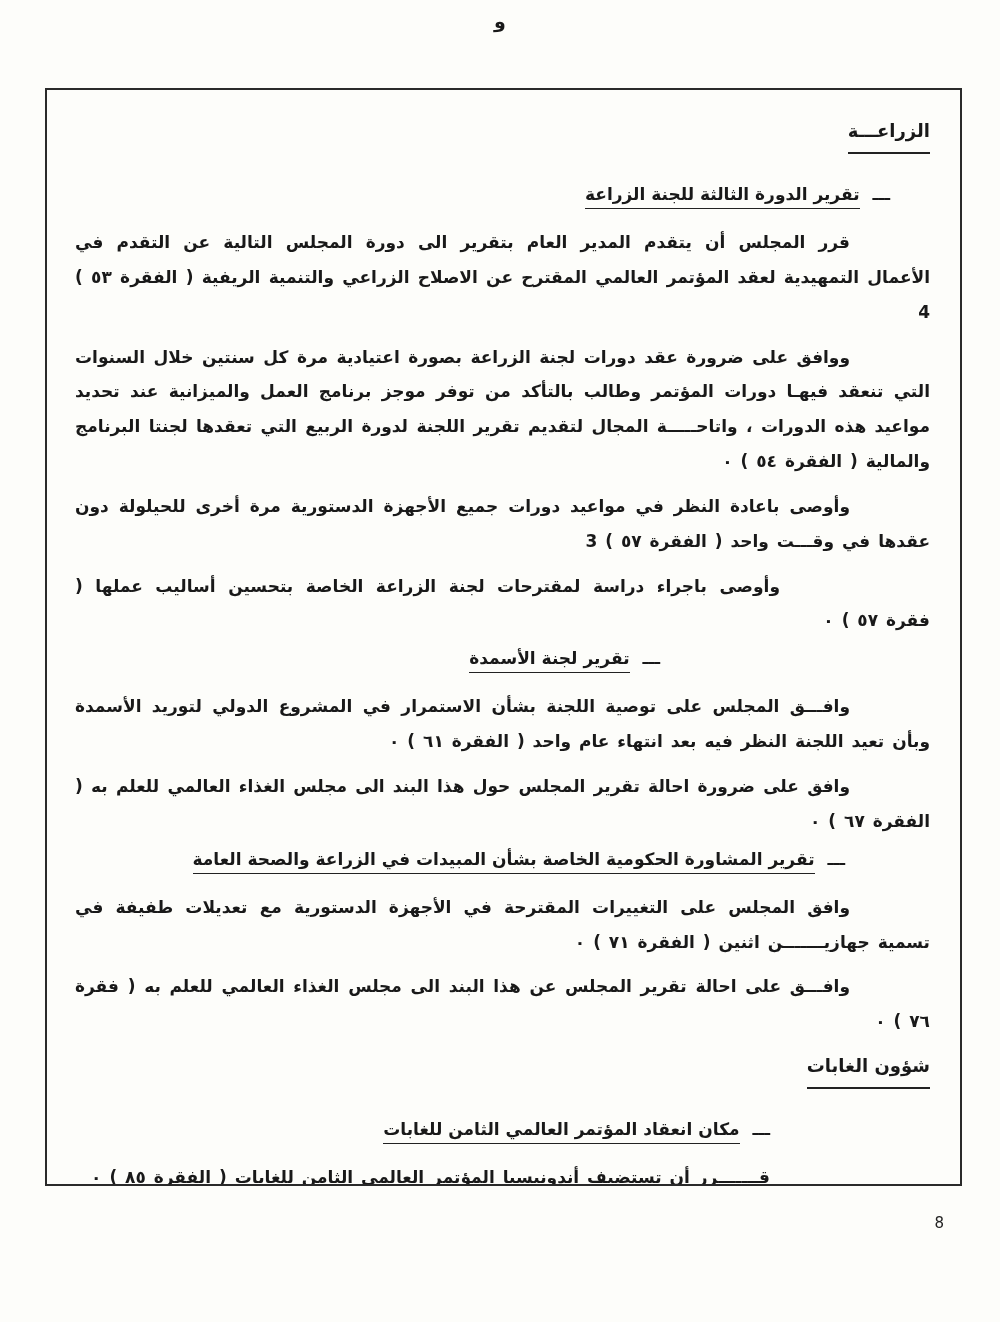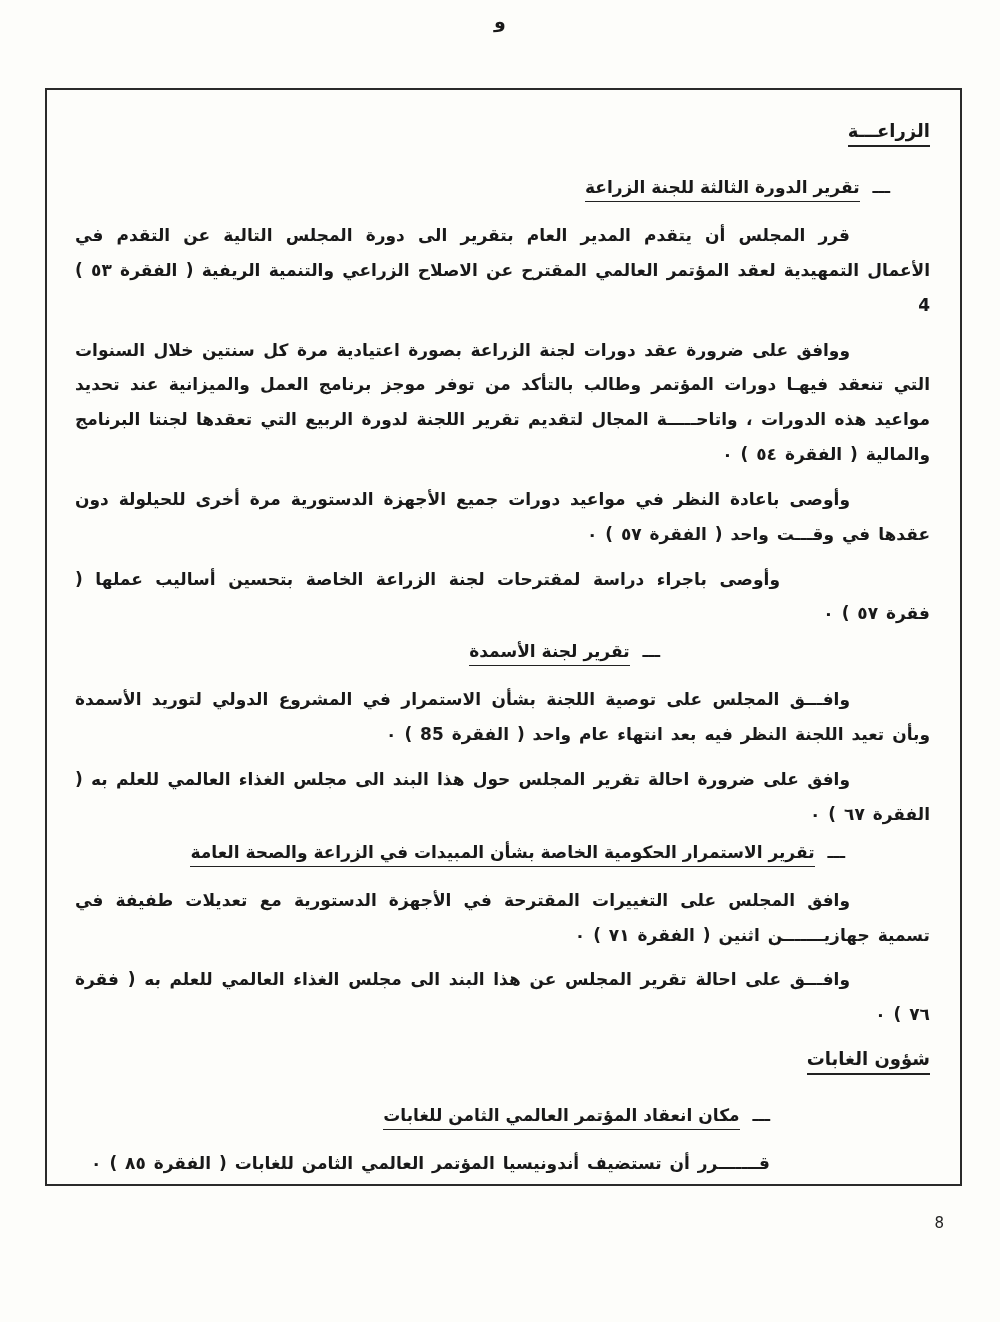--- a/index.html
+++ b/index.html
@@ -32,21 +32,21 @@
     padding: 30px 30px 0 28px;
     direction: rtl;
     overflow: hidden;
   }
   .section-title {
     display: inline-block;
     font-size: 18px;
     font-weight: bold;
     letter-spacing: .2px;
     border-bottom: 2px solid #222;
-    padding-bottom: 4px;
+    padding-bottom: 11px;
     margin-bottom: 20px;
   }
   .section-title-wrap { margin-bottom: 4px; }
   .item-heading {
     display: flex;
     align-items: baseline;
     gap: 13px;
     font-size: 17px;
     font-weight: bold;
     margin: 10px 0 16px 0;
@@ -97,33 +97,33 @@
     <div class="section-title-wrap">
       <span class="section-title">الزراعـــة</span>
     </div>
 
     <div class="item-heading ind-40">
       <span class="dash">ـــ</span>
       <span class="ht">تقرير الدورة الثالثة للجنة الزراعة</span>
     </div>
     <p class="para">قرر المجلس أن يتقدم المدير العام بتقرير الى دورة المجلس التالية عن التقدم في الأعمال التمهيدية لعقد المؤتمر العالمي المقترح عن الاصلاح الزراعي والتنمية الريفية ( الفقرة ٥٣ ) 4</p>
     <p class="para">ووافق على ضرورة عقد دورات لجنة الزراعة بصورة اعتيادية مرة كل سنتين خلال السنوات التي تنعقد فيهـا دورات المؤتمر وطالب بالتأكد من توفر موجز برنامج العمل والميزانية عند تحديد مواعيد هذه الدورات ، واتاحـــــة المجال لتقديم تقرير اللجنة لدورة الربيع التي تعقدها لجنتا البرنامج والمالية ( الفقرة ٥٤ ) ٠</p>
-    <p class="para">وأوصى باعادة النظر في مواعيد دورات جميع الأجهزة الدستورية مرة أخرى للحيلولة دون عقدها في وقـــت واحد ( الفقرة ٥٧ ) ٠</p>
+    <p class="para">وأوصى باعادة النظر في مواعيد دورات جميع الأجهزة الدستورية مرة أخرى للحيلولة دون عقدها في وقـــت واحد ( الفقرة ٥٧ ) 3</p>
     <p class="para tin-150">وأوصى باجراء دراسة لمقترحات لجنة الزراعة الخاصة بتحسين أساليب عملها ( فقرة ٥٧ ) ٠</p>
 
     <div class="item-heading ind-270">
       <span class="dash">ـــ</span>
       <span class="ht">تقرير لجنة الأسمدة</span>
     </div>
-    <p class="para">وافـــق المجلس على توصية اللجنة بشأن الاستمرار في المشروع الدولي لتوريد الأسمدة وبأن تعيد اللجنة النظر فيه بعد انتهاء عام واحد ( الفقرة 85 ) ٠</p>
+    <p class="para">وافـــق المجلس على توصية اللجنة بشأن الاستمرار في المشروع الدولي لتوريد الأسمدة وبأن تعيد اللجنة النظر فيه بعد انتهاء عام واحد ( الفقرة ٦١ ) ٠</p>
     <p class="para">وافق على ضرورة احالة تقرير المجلس حول هذا البند الى مجلس الغذاء العالمي للعلم به ( الفقرة ٦٧ ) ٠</p>
 
     <div class="item-heading ind-85">
       <span class="dash">ـــ</span>
-      <span class="ht">تقرير الاستمرار الحكومية الخاصة بشأن المبيدات في الزراعة والصحة العامة</span>
+      <span class="ht">تقرير المشاورة الحكومية الخاصة بشأن المبيدات في الزراعة والصحة العامة</span>
     </div>
     <p class="para">وافق المجلس على التغييرات المقترحة في الأجهزة الدستورية مع تعديلات طفيفة في تسمية جهازيـــــــن اثنين ( الفقرة ٧١ ) ٠</p>
     <p class="para">وافـــق على احالة تقرير المجلس عن هذا البند الى مجلس الغذاء العالمي للعلم به ( فقرة ٧٦ ) ٠</p>
 
     <div class="spacer-sm"></div>
 
     <div class="section-title-wrap">
       <span class="section-title">شؤون الغابات</span>
     </div>
 

